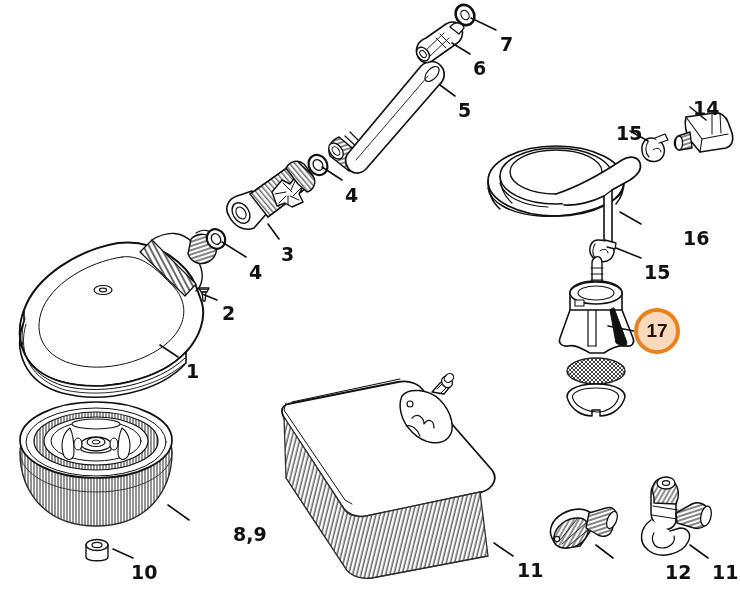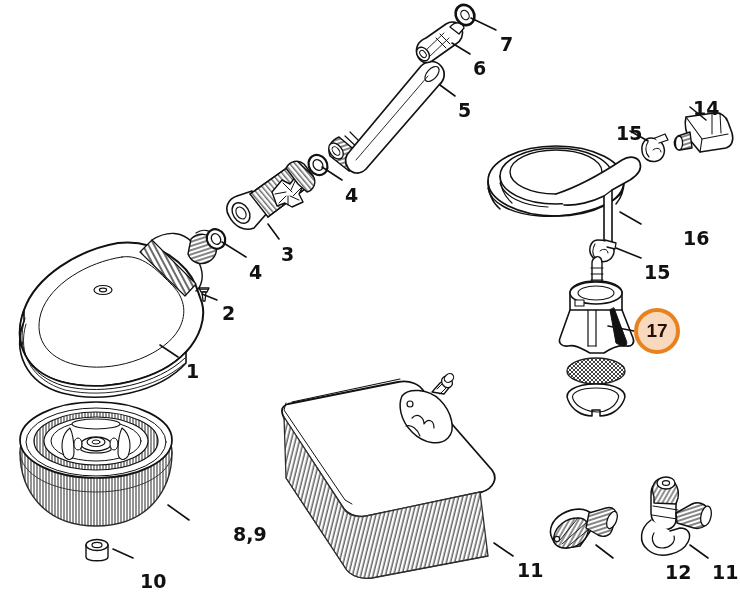--- a/index.html
+++ b/index.html
@@ -385,21 +385,21 @@
   <div id="callout-layer">
       <div class="callout-label" style="left: 186px; top: 362px;">1</div>
       <div class="callout-label" style="left: 222px; top: 304px;">2</div>
       <div class="callout-label" style="left: 281px; top: 245px;">3</div>
       <div class="callout-label" style="left: 249px; top: 263px;">4</div>
       <div class="callout-label" style="left: 345px; top: 186px;">4</div>
       <div class="callout-label" style="left: 458px; top: 101px;">5</div>
       <div class="callout-label" style="left: 473px; top: 59px;">6</div>
       <div class="callout-label" style="left: 500px; top: 35px;">7</div>
       <div class="callout-label" style="left: 192px; top: 525px; margin-left: 41px;">8,9</div>
-      <div class="callout-label" style="left: 140px; top: 563px; margin-top: 9px;">10</div>
+      <div class="callout-label" style="left: 131px; top: 563px;">10</div>
       <div class="callout-label" style="left: 517px; top: 561px; text-align: center;">11</div>
       <div class="callout-label" style="left: 617px; top: 563px; margin-left: 48px;">12</div>
       <div class="callout-label" style="left: 712px; top: 563px;">11</div>
       <div class="callout-label" style="left: 693px; top: 99px; text-align: center;">14</div>
       <div class="callout-label" style="left: 616px; top: 124px;">15</div>
       <div class="callout-label" style="left: 644px; top: 263px;">15</div>
       <div class="callout-label" style="left: 645px; top: 229px; margin-left: 38px;">16</div>
       <div class="callout-highlight" style="left: 634px; top: 308px; border-color: rgb(232, 130, 30); background: rgb(249, 217, 189); color: rgb(35, 16, 8);">17</div>
     </div>
 

